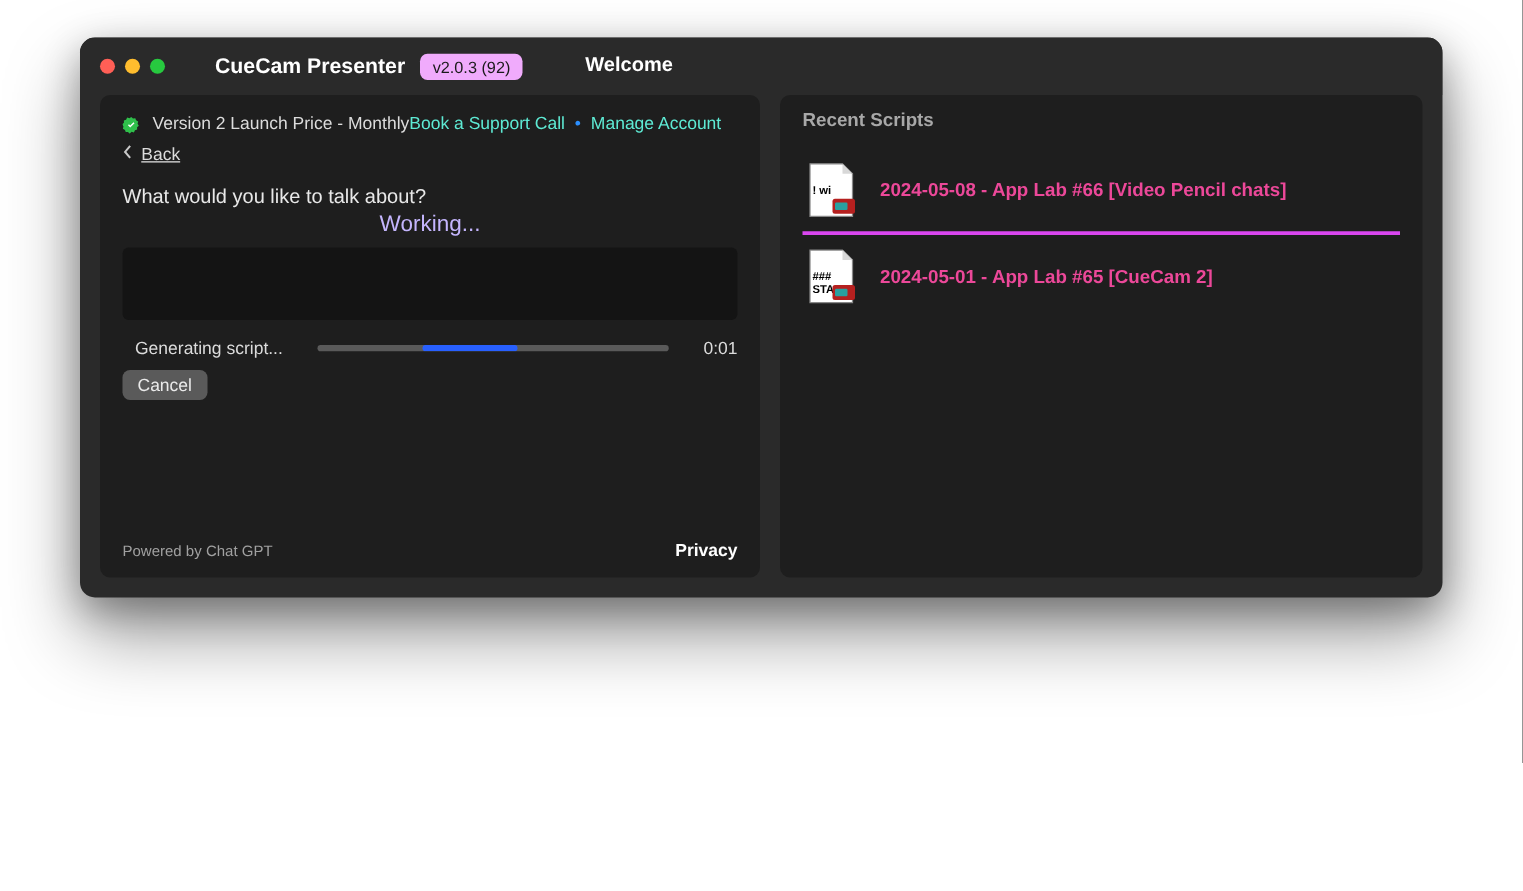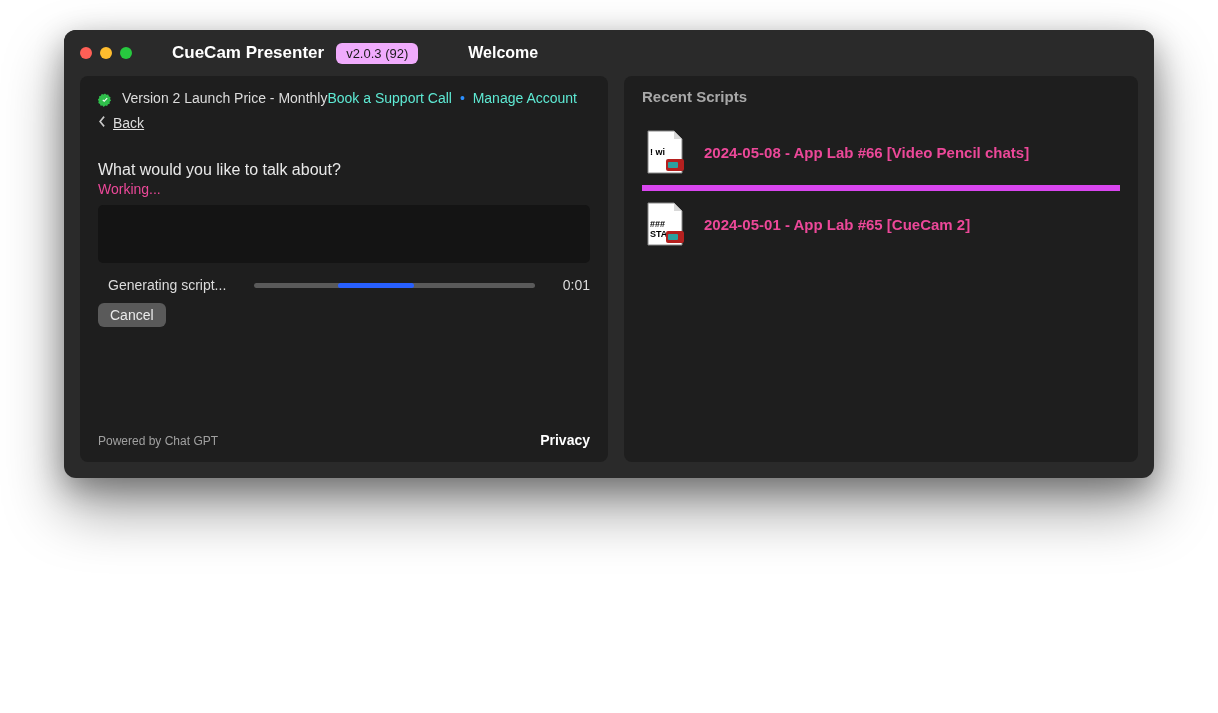--- a/index.html
+++ b/index.html
@@ -110,42 +110,43 @@
     }
     .link-sep {
       color: #2b8fff;
       margin: 0 4px;
     }
     .back-row {
       display: flex;
       align-items: center;
       gap: 6px;
       margin-top: 6px;
-      margin-bottom: 30px;
+      margin-bottom: 18px;
       cursor: pointer;
       width: fit-content;
       text-decoration: underline;
     }
     .chevron-left {
       font-size: 14px;
       color: #c8c8c8;
     }
     .back-label {
       font-size: 14px;
       color: #dcdcdc;
     }
     .prompt-heading {
       font-size: 16px;
       color: #e8e8e8;
       margin-bottom: 2px;
     }
     .working-label {
-      font-size: 14px;
-      color: #ec4899;
+      font-size: 18px;
+      color: #c4b5fd;
       margin-bottom: 8px;
+      text-align: center;
     }
     .textarea {
       width: 100%;
       height: 58px;
       background: #141414;
       border: none;
       border-radius: 5px;
       margin-bottom: 14px;
     }
     .progress-row {
@@ -218,21 +219,21 @@
       font-size: 15px;
       font-weight: 600;
       color: #a8a8a8;
       margin-bottom: 14px;
     }
     .script-item {
       display: flex;
       align-items: center;
       gap: 16px;
       padding: 10px 0;
-      border-bottom: 6px solid #d946ef;
+      border-bottom: 3px solid #d946ef;
       cursor: pointer;
     }
     .script-item:last-child {
       border-bottom: none;
     }
     .script-icon {
       width: 46px;
       height: 46px;
       flex-shrink: 0;
     }

